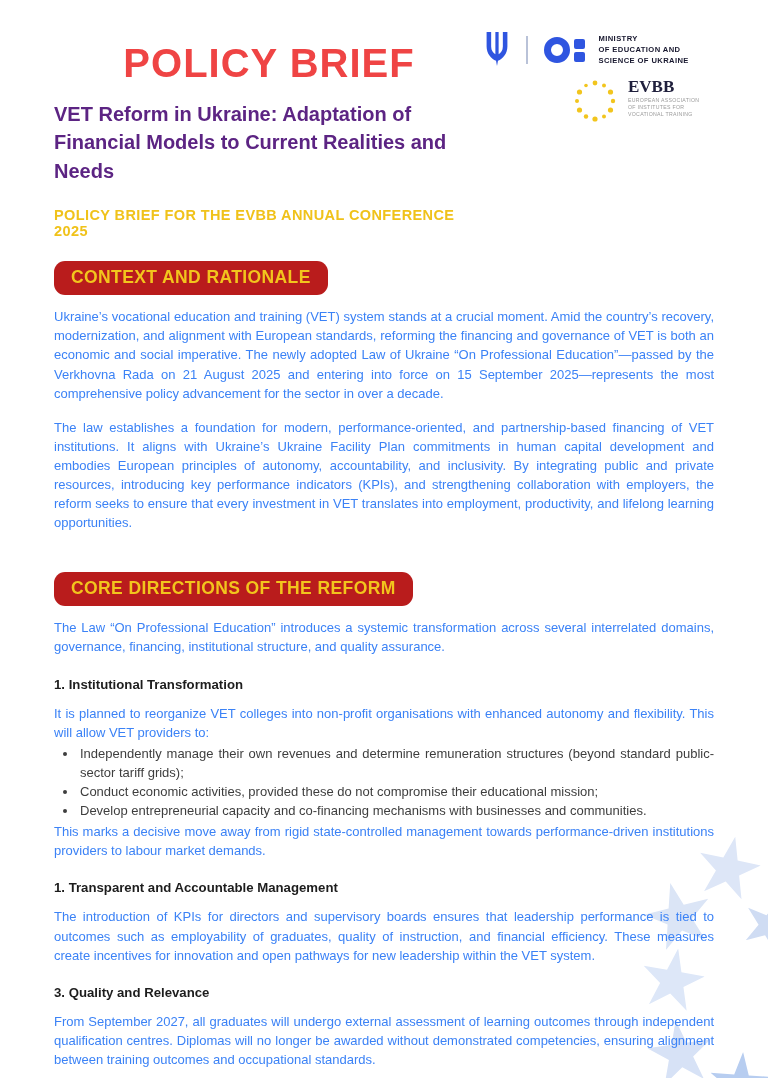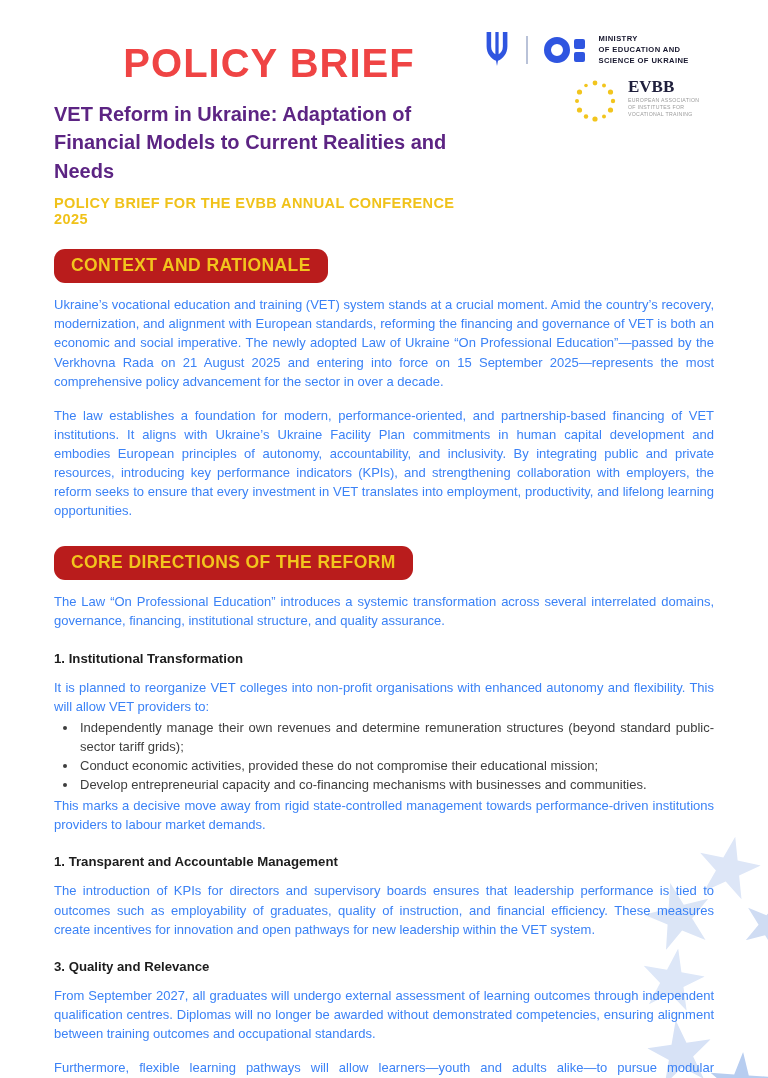--- a/index.html
+++ b/index.html
@@ -37,21 +37,21 @@
     text-align:center;
   }
   h2.page-subtitle{
     margin:16px 0 0 0;
     font-size:20px;line-height:1.42;
     font-weight:700;
     color:#5c2483;
     max-width:500px;
   }
   .tagline{
-    margin-top:10px;
+    margin-top:22px;
     font-size:14.5px;font-weight:700;letter-spacing:.4px;
     color:#f0c21a;
   }
 
   .logo-block{width:230px;flex:0 0 auto;padding-top:2px;}
   .ministry-row{display:flex;align-items:center;gap:14px;}
   .trident{flex:0 0 auto;margin-top:2px;}
   .logo-divider{width:1.5px;height:28px;background:#b9c2d8;margin:4px 2px 0 2px;}
   .mon-logo{display:flex;align-items:flex-start;gap:4px;margin-top:3px;}
   .mon-ring{width:26px;height:26px;border:7px solid #2f55e0;border-radius:50%;box-sizing:border-box;}
@@ -71,21 +71,21 @@
 
   .badge{
     display:inline-block;
     background:#b91c1c;
     color:#f2c51d;
     font-weight:800;font-size:17.5px;letter-spacing:.4px;
     padding:6px 17px 7px 17px;
     border-radius:11px;
   }
   .badge-wrap{margin-top:22px;}
-  .badge-wrap.second{margin-top:26px;}
+  .badge-wrap.second{margin-top:40px;}
 
   p.body-text{
     margin:12px 0 0 0;
     font-size:13px;line-height:1.47;
     color:#3b82f6;
     text-align:justify;
   }
   p.body-text + p.body-text{margin-top:15px;}
   h3.sub-heading{
     margin:20px 0 0 0;

